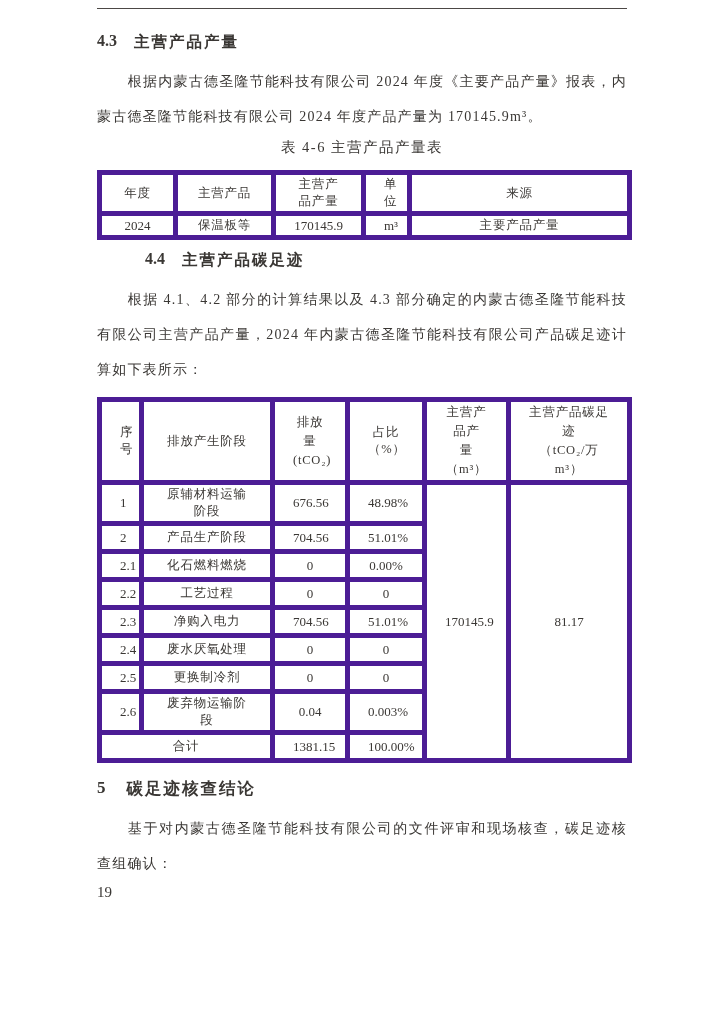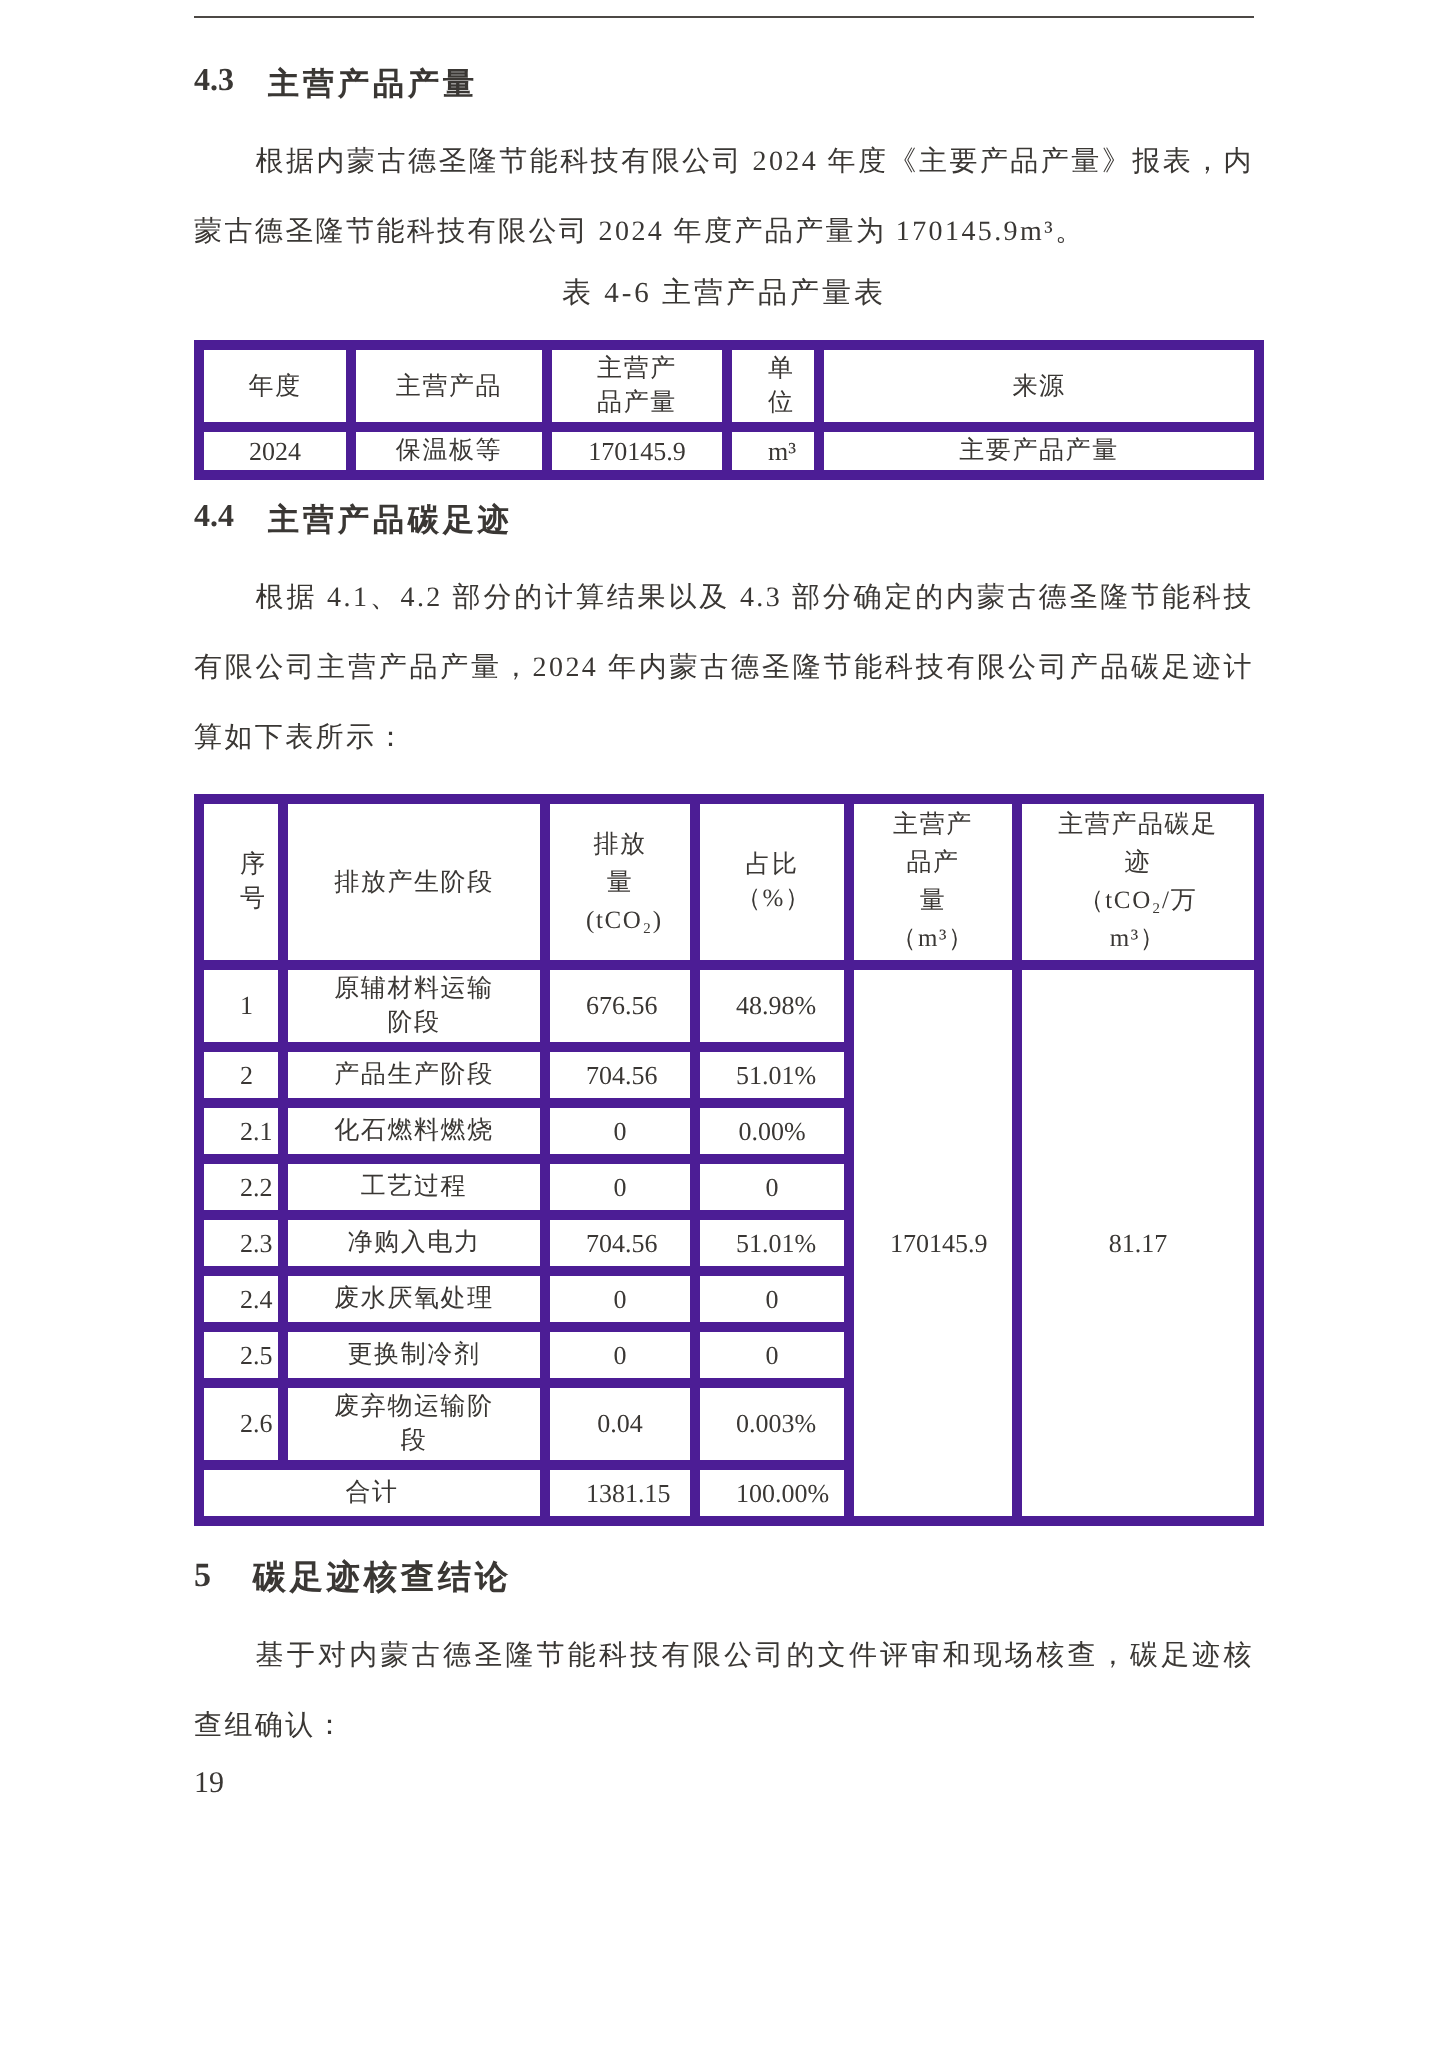--- a/index.html
+++ b/index.html
@@ -22,21 +22,21 @@
   .hdr-company { text-decoration: underline; text-underline-offset: 3px; }
   .hdr-archive { letter-spacing: 0.2px; }
   .hdr-archive .num { font-weight: bold; letter-spacing: 0; }
   .hdr-rule { border-bottom: 1.6px solid #4c4845; margin-top: 8px; }
 
   
   .sec-h { font-weight: bold; display: flex; align-items: flex-start; }
   .sec-h .hnum { font-size: 16px; margin-right: 17px; }
   .sec-h .htitle { font-size: 15.5px; letter-spacing: 2px; }
   .h43 { margin-top: 23px; }
-  .h44 { margin-top: 10px; }
+  .h44 { margin-top: 10px; margin-left: 48px; }
   .h5  { margin-top: 15px; }
   .h5 .hnum { font-size: 17px; margin-right: 21px; }
   .h5 .htitle { font-size: 16.5px; }
 
   
   .para {
     margin-top: 11px;
     font-size: 14px; line-height: 35px;
     text-align: justify; text-justify: inter-character;
     text-indent: 2.2em;

